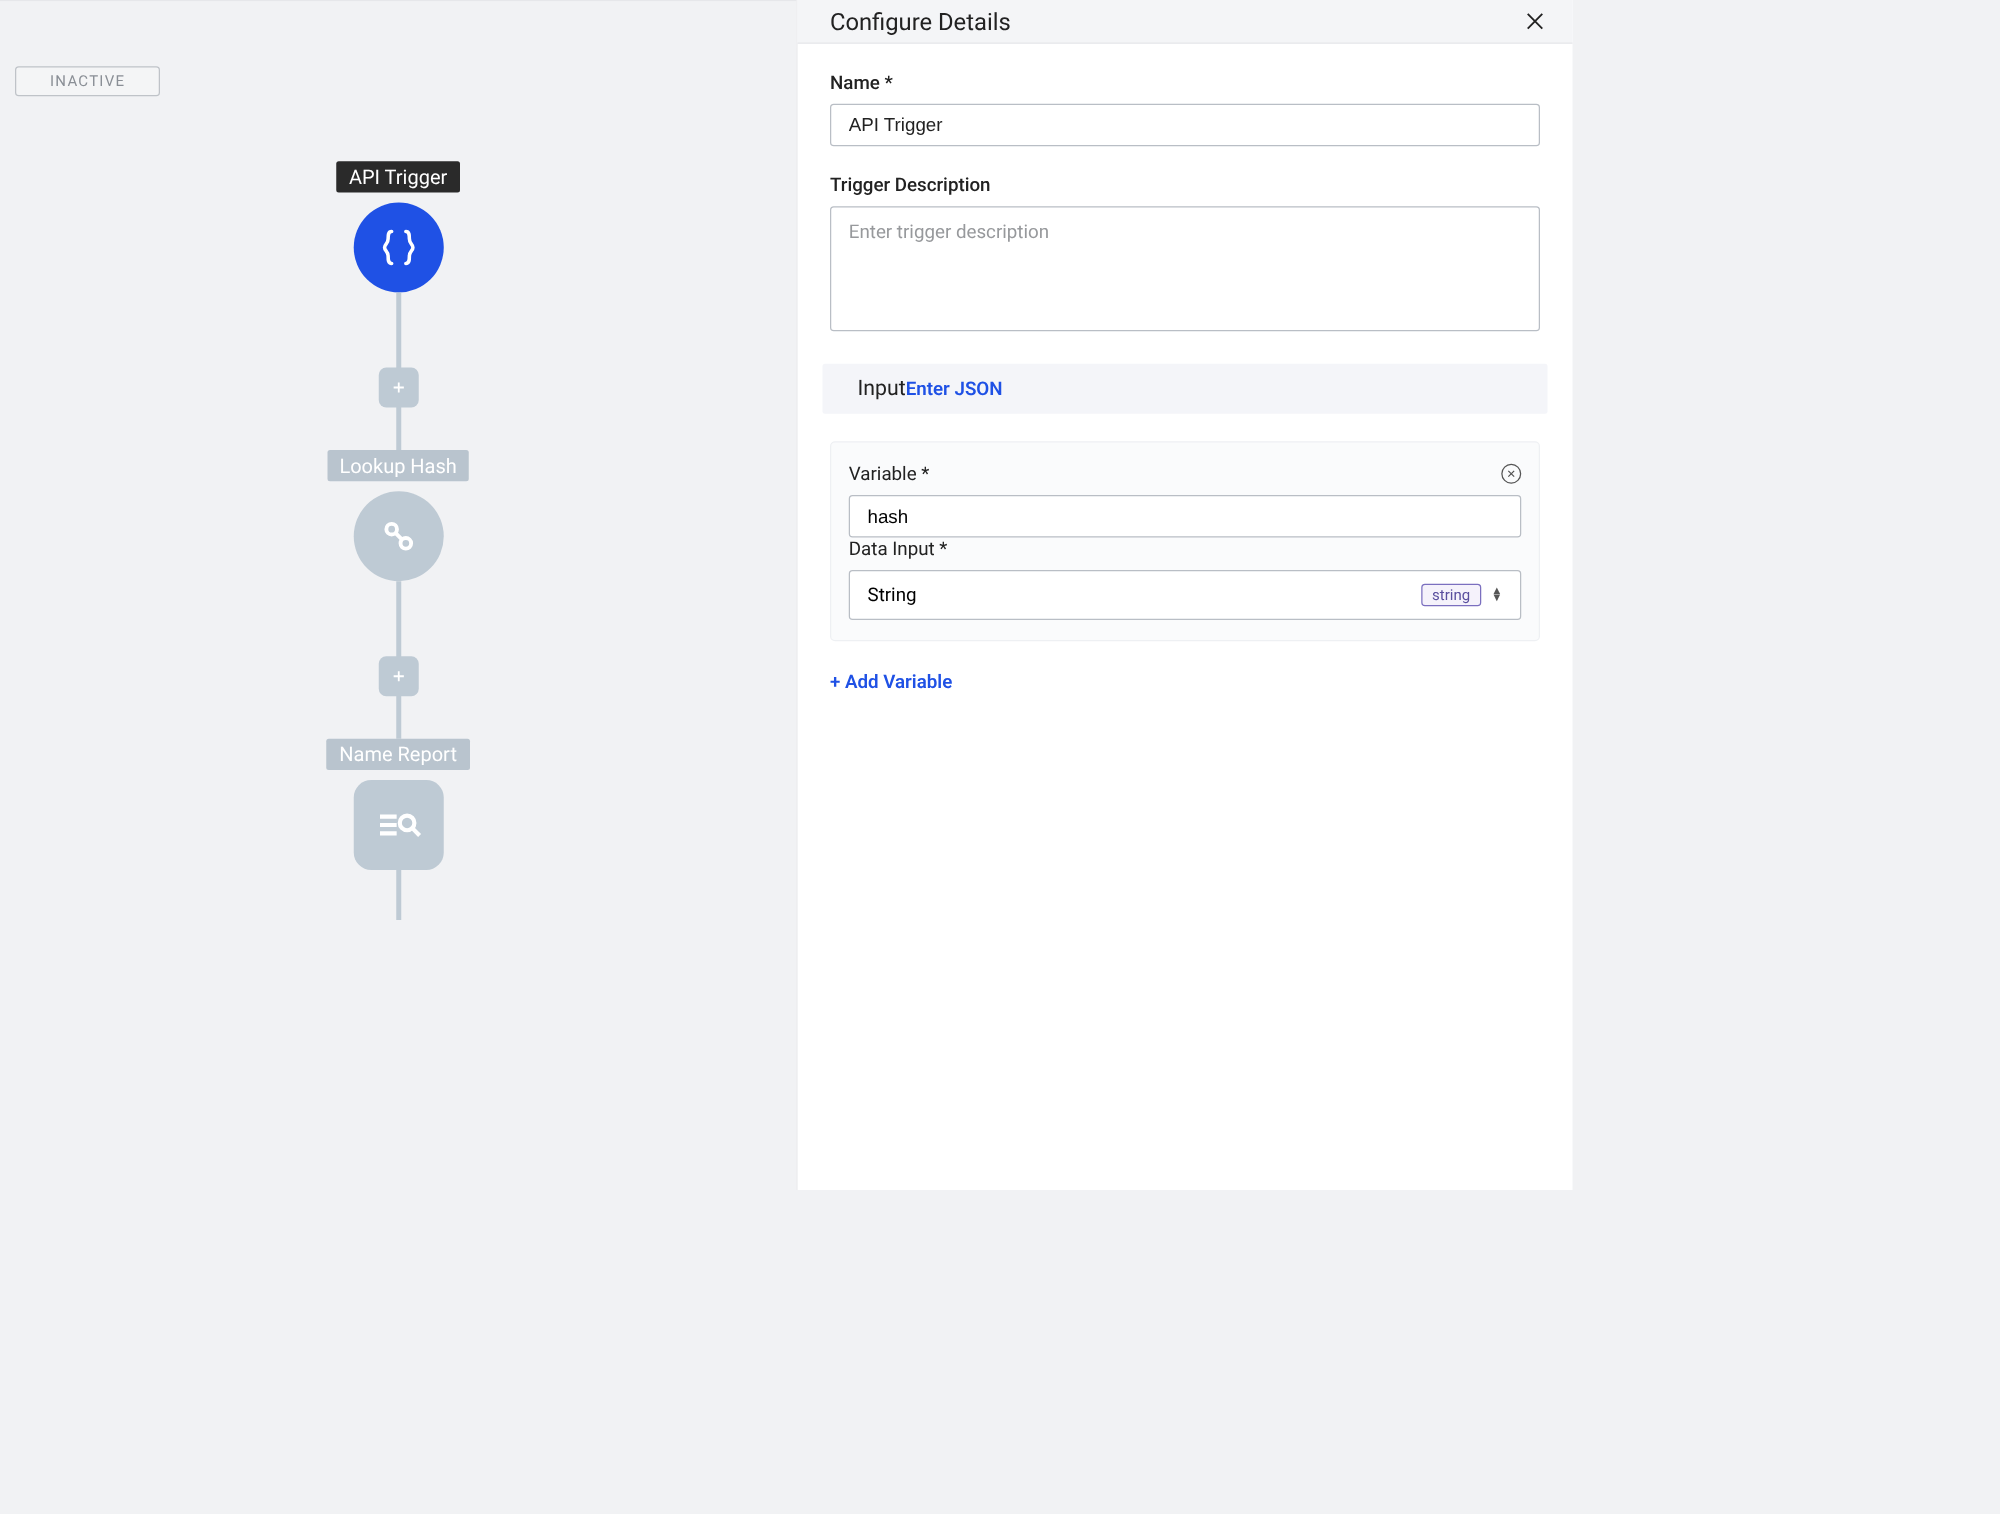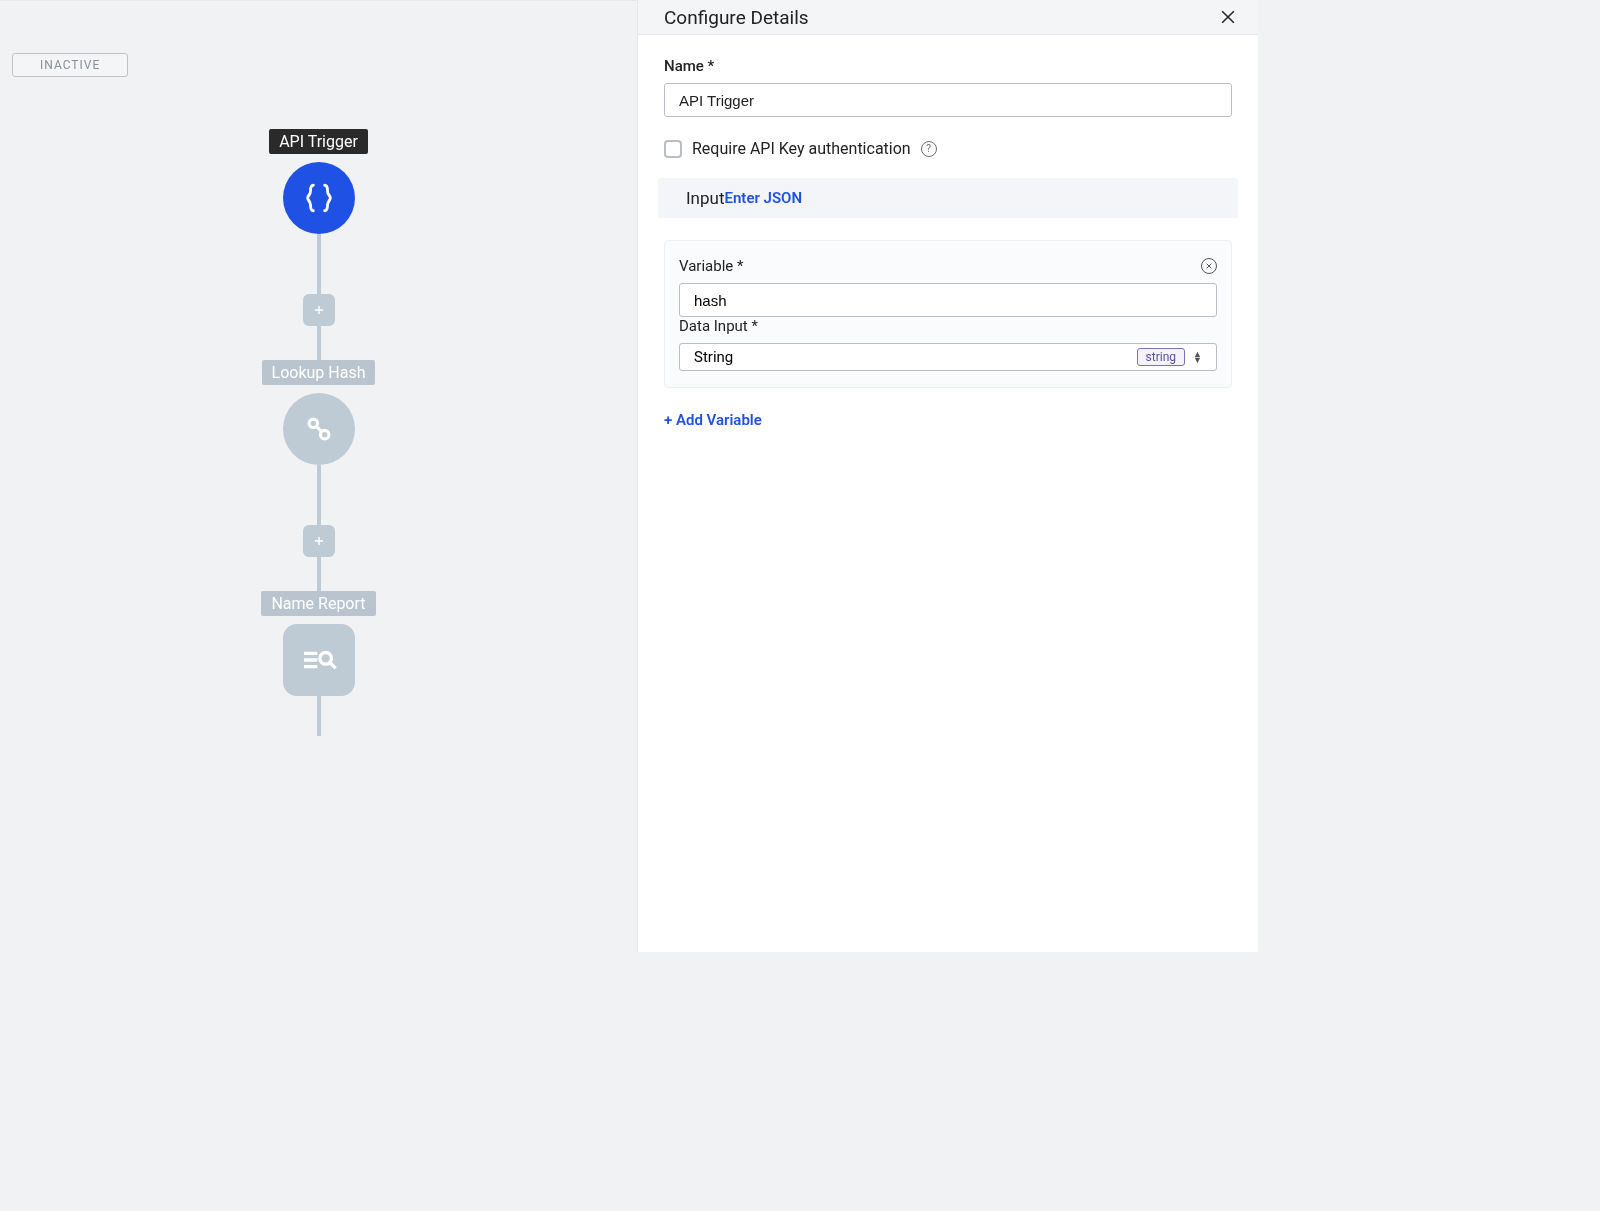--- a/index.html
+++ b/index.html
@@ -239,21 +239,21 @@
     border-radius: 3px;
     padding: 0 14px;
     font-size: 15px;
     background: #fff;
   }
   .select-wrap {
     position: relative;
   }
   .select {
     width: 100%;
-    height: 28px;
+    height: 40px;
     border: 1px solid #B9BEC5;
     border-radius: 3px;
     padding: 0 14px;
     font-size: 15px;
     background: #fff;
     display: flex;
     align-items: center;
     justify-content: space-between;
   }
   .type-tag {
@@ -345,26 +345,25 @@
           </svg>
       </div>
     </div>
 
     <div class="panel-body">
       <div class="field-group">
         <label class="field-label">Name *</label>
         <input class="text-input" value="API Trigger" style="">
       </div>
 
-
-      <div class="checkbox-row">
-        <div class="checkbox"></div>
-        <span class="checkbox-label">Require API Key authentication</span>
-        <span class="help-icon">?</span>
-      </div>
+      <div class="field-group">
+        <label class="field-label">Trigger Description</label>
+        <textarea class="textarea" placeholder="Enter trigger description" style=""></textarea>
+      </div>
+
 
       <div class="section-header">
         <span class="section-title">Input</span>
         <span class="enter-json">Enter JSON</span>
       </div>
 
       <div class="variable-card">
         <div class="var-label-row">
           <span class="var-label">Variable *</span>
           <div class="remove-btn">

